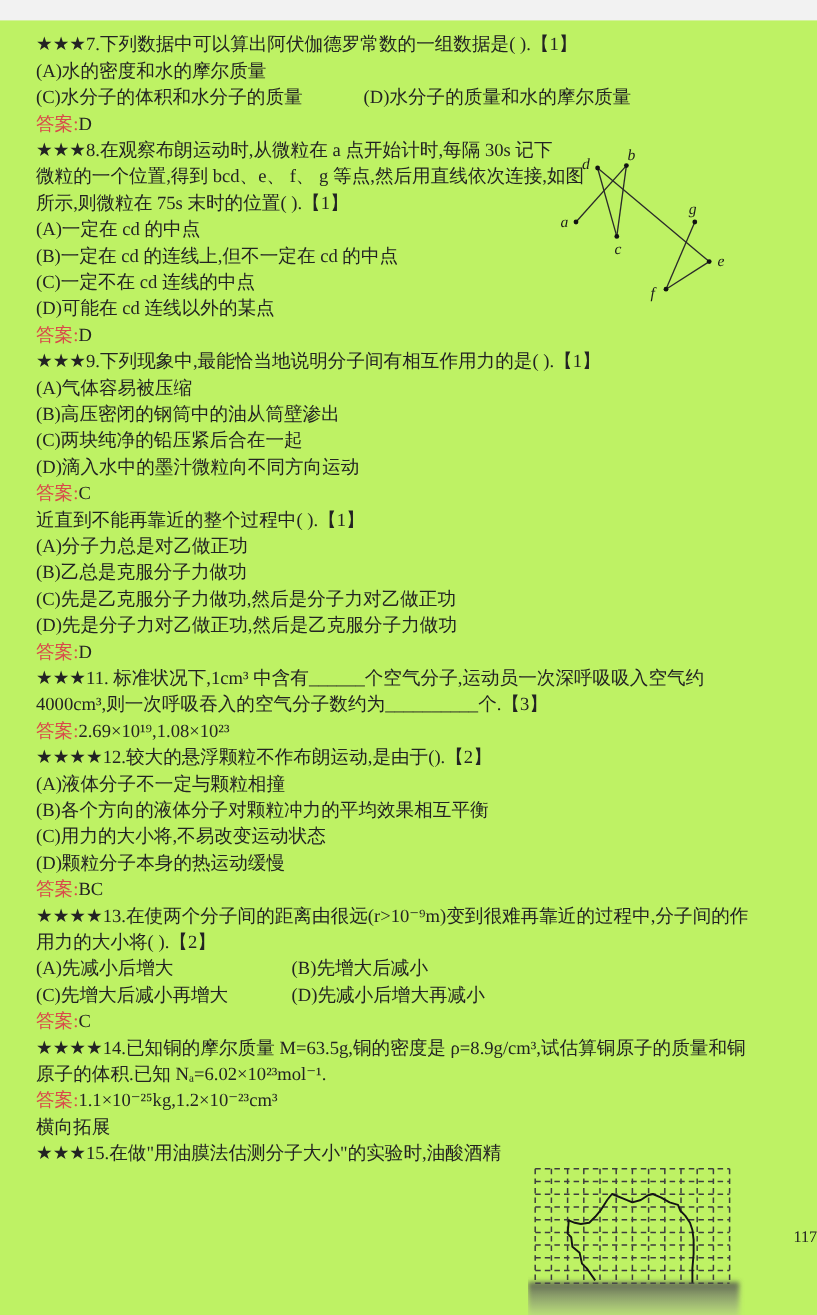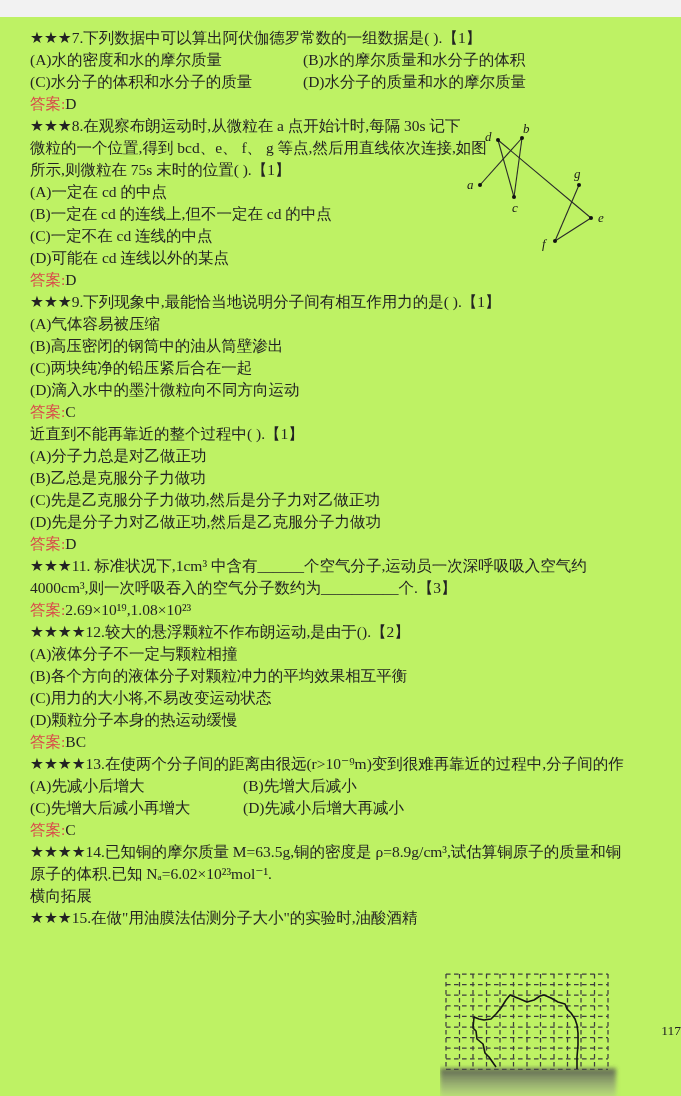--- a/index.html
+++ b/index.html
@@ -28,21 +28,20 @@
 </style>
 </head>
 <body>
 
 <div class="page">
   <div class="content">
 
     <div class="row">★★★7.下列数据中可以算出阿伏伽德罗常数的一组数据是(      ).【1】</div>
     <div class="row opt-pair">
       <span class="col1">(A)水的密度和水的摩尔质量</span>
-      <span>(B)水的摩尔质量和水分子的体积</span>
     </div>
     <div class="row opt-pair">
       <span class="col1">(C)水分子的体积和水分子的质量</span>
       <span>(D)水分子的质量和水的摩尔质量</span>
     </div>
     <div class="row"><span class="ans-label">答案:</span><span>D</span></div>
 
     <div class="row">★★★8.在观察布朗运动时,从微粒在 a 点开始计时,每隔 30s 记下</div>
     <div class="row">微粒的一个位置,得到 bcd、e、 f、 g 等点,然后用直线依次连接,如图</div>
     <div class="row">所示,则微粒在 75s 末时的位置(        ).【1】</div>
@@ -71,32 +70,34 @@
     <div class="row"><span class="ans-label">答案:</span><span>2.69×10¹⁹,1.08×10²³</span></div>
 
     <div class="row">★★★★12.较大的悬浮颗粒不作布朗运动,是由于().【2】</div>
     <div class="row">(A)液体分子不一定与颗粒相撞</div>
     <div class="row">(B)各个方向的液体分子对颗粒冲力的平均效果相互平衡</div>
     <div class="row">(C)用力的大小将,不易改变运动状态</div>
     <div class="row">(D)颗粒分子本身的热运动缓慢</div>
     <div class="row"><span class="ans-label">答案:</span><span>BC</span></div>
 
     <div class="row">★★★★13.在使两个分子间的距离由很远(r&gt;10⁻⁹m)变到很难再靠近的过程中,分子间的作</div>
+    <div class="row">用力的大小将(      ).【2】</div>
     <div class="row opt-pair narrow">
       <span class="col1">(A)先减小后增大</span>
       <span>(B)先增大后减小</span>
     </div>
     <div class="row opt-pair narrow">
       <span class="col1">(C)先增大后减小再增大</span>
       <span>(D)先减小后增大再减小</span>
     </div>
     <div class="row"><span class="ans-label">答案:</span><span>C</span></div>
 
     <div class="row">★★★★14.已知铜的摩尔质量 M=63.5g,铜的密度是 ρ=8.9g/cm³,试估算铜原子的质量和铜</div>
     <div class="row">原子的体积.已知 Nₐ=6.02×10²³mol⁻¹.</div>
+    <div class="row"><span class="ans-label">答案:</span><span>1.1×10⁻²⁵kg,1.2×10⁻²³cm³</span></div>
 
     <div class="row heading">横向拓展</div>
 
     <div class="row">★★★15.在做"用油膜法估测分子大小"的实验时,油酸酒精</div>
   </div>
 
   <div class="fig" id="fig-brownian">
     <svg id="brownian-svg" width="155" height="145" viewBox="0 0 155 145" xmlns="http://www.w3.org/2000/svg">
         <line x1="24" y1="73" x2="66" y2="26" class="bline"></line>
         <line x1="66" y1="26" x2="58" y2="85" class="bline"></line>

